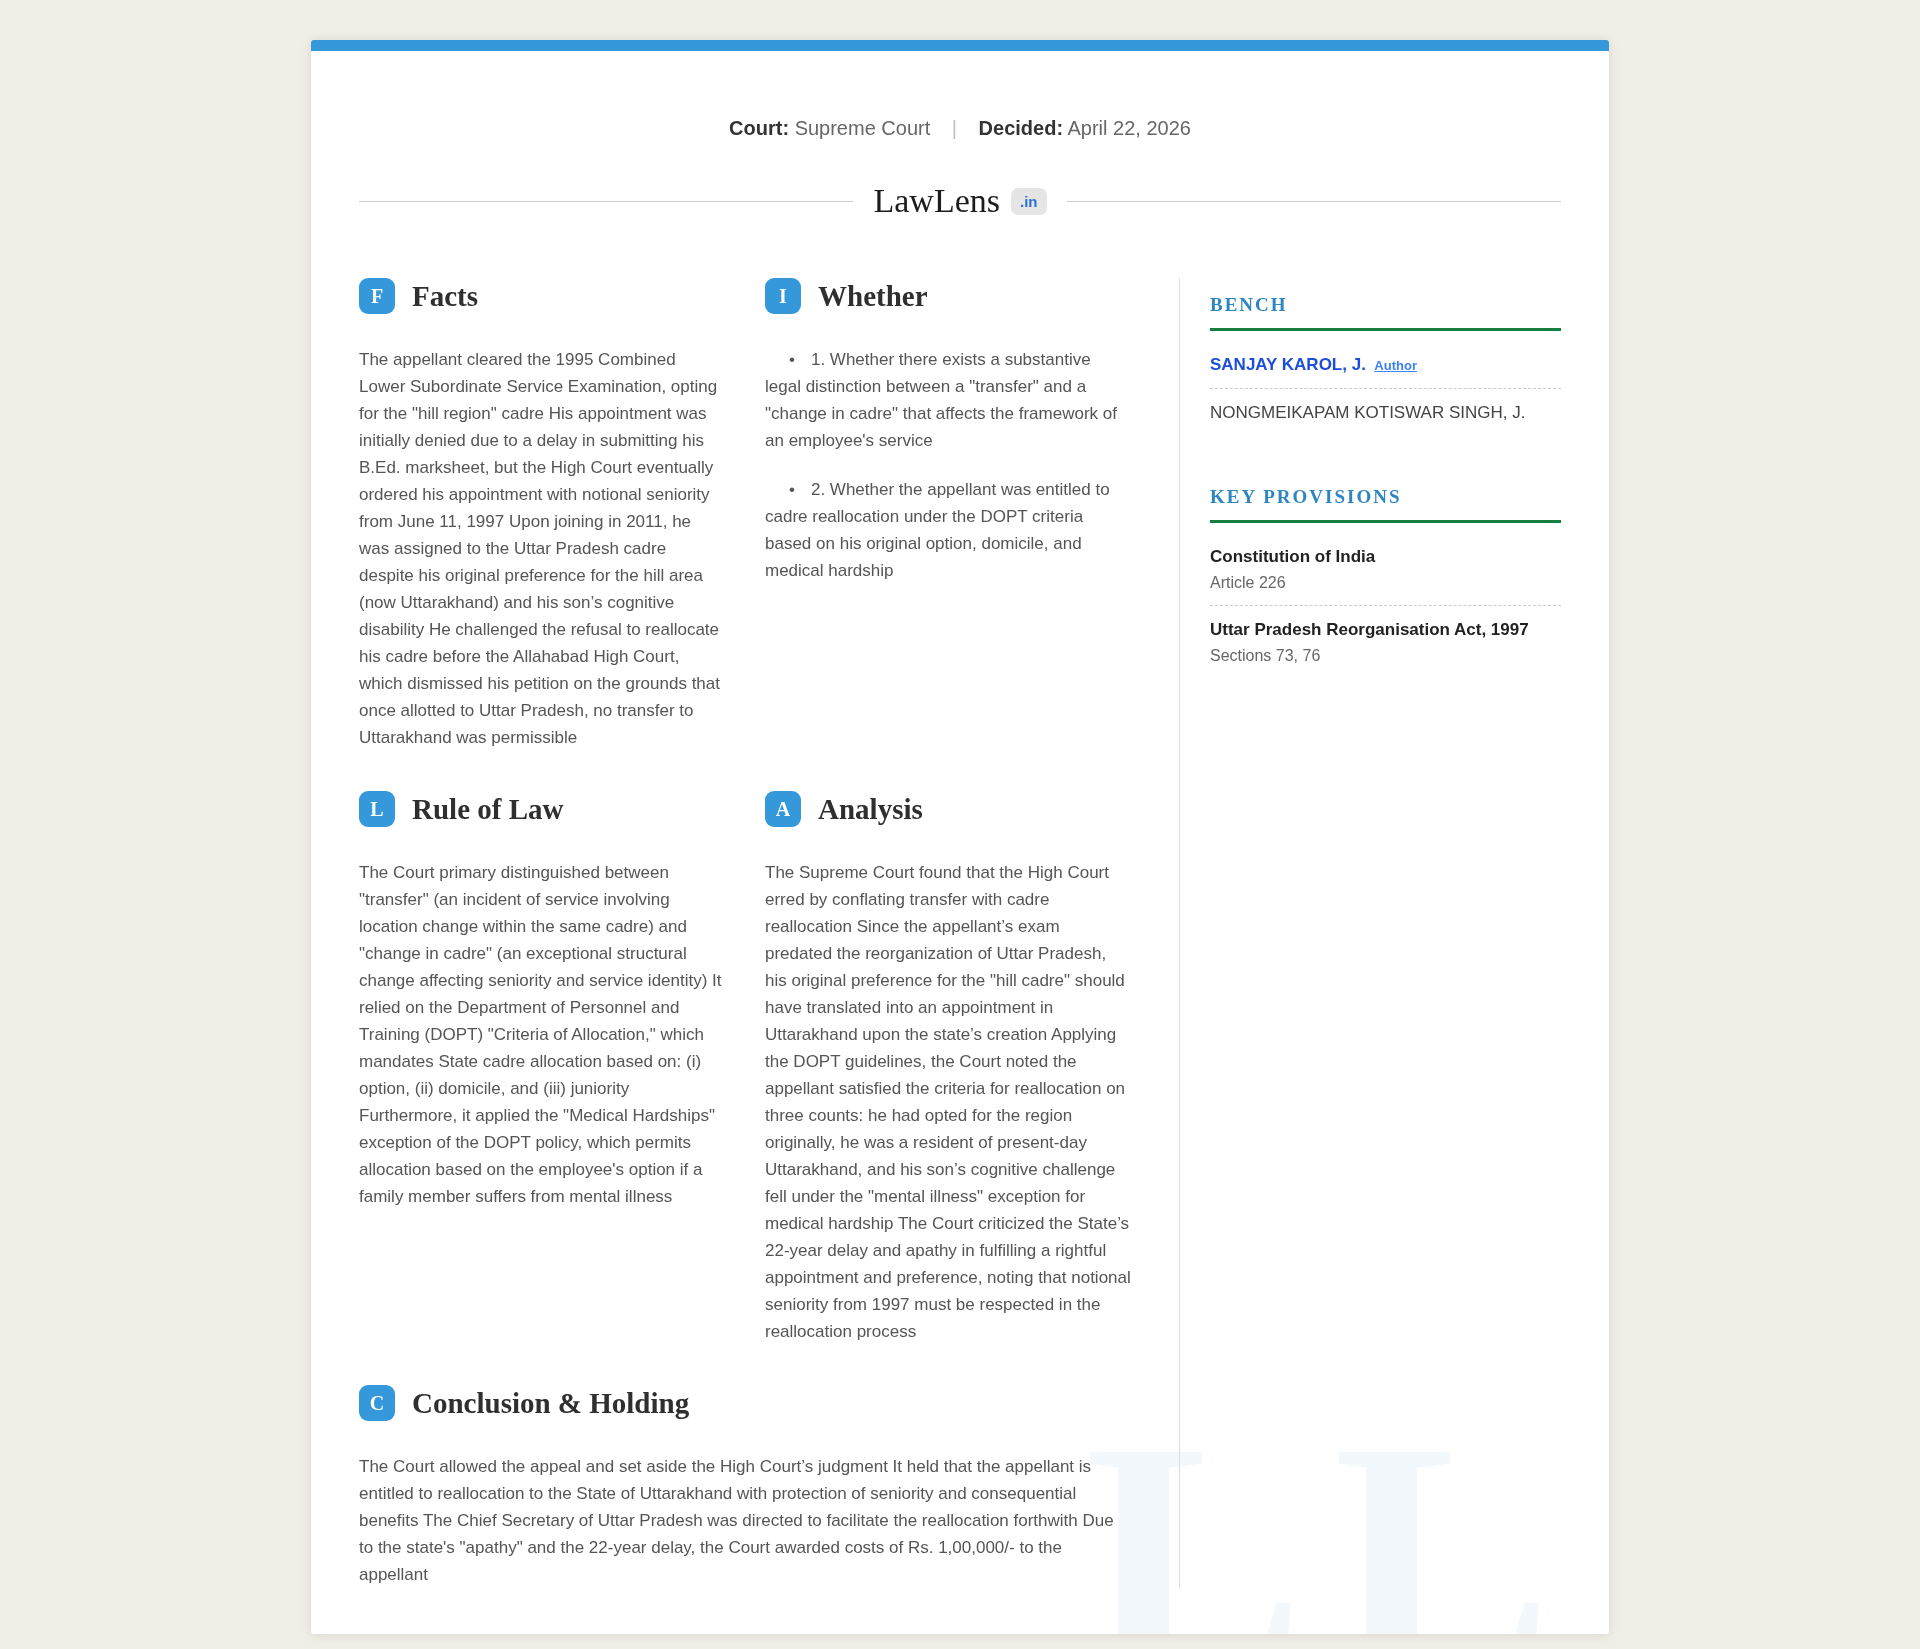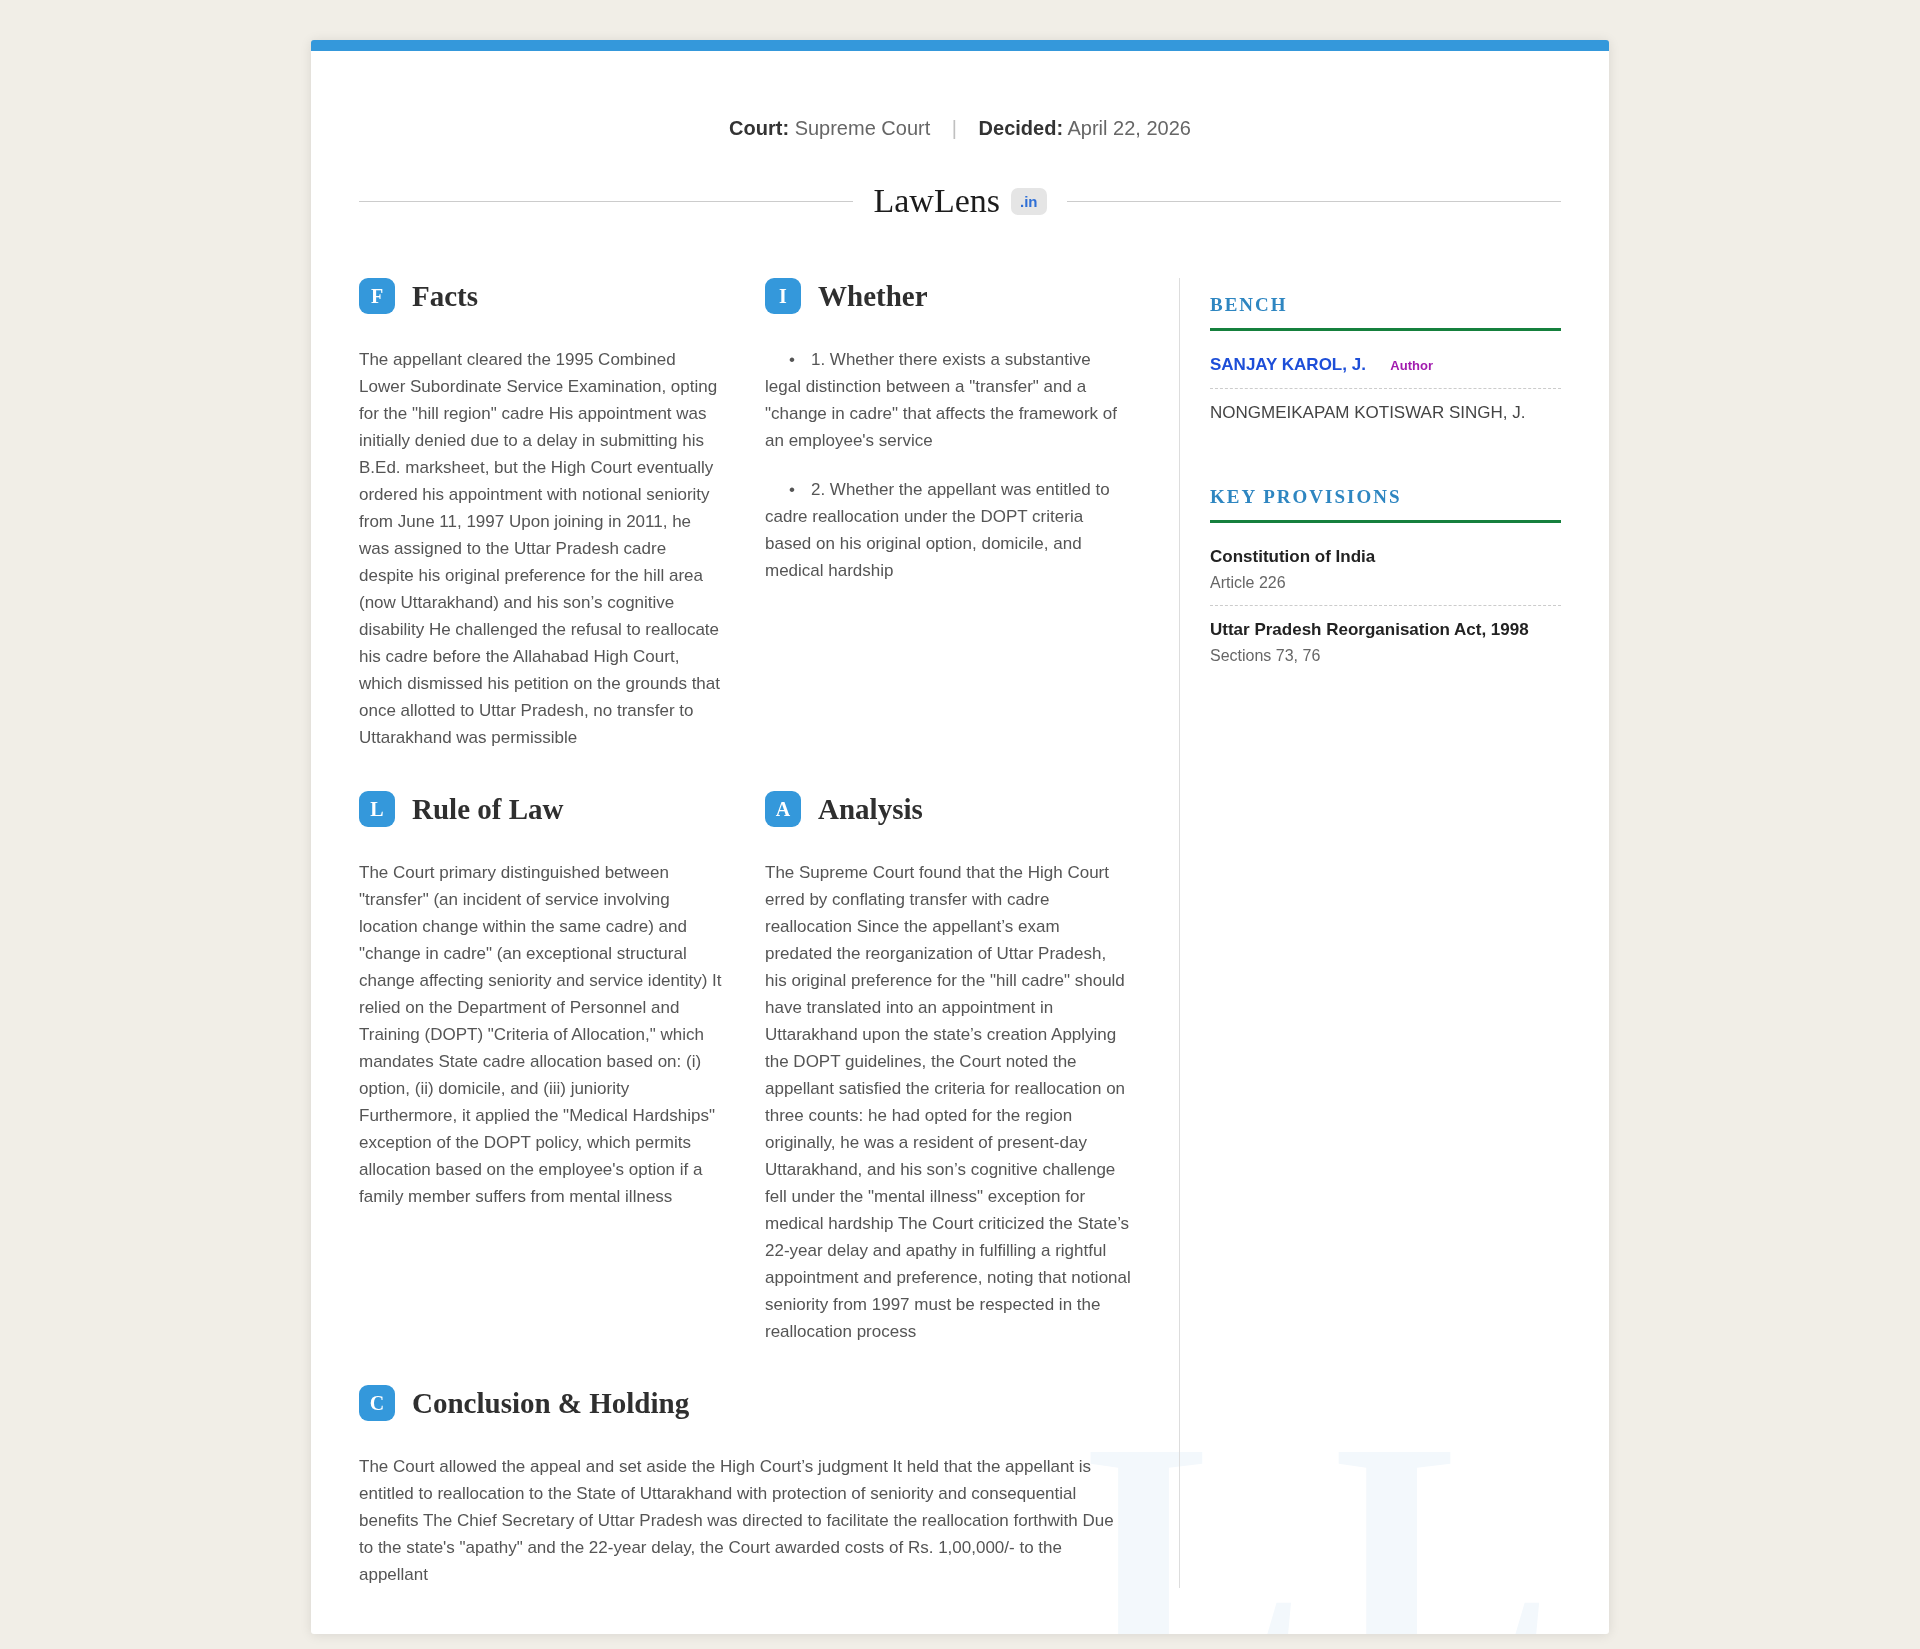--- a/index.html
+++ b/index.html
@@ -155,24 +155,25 @@
     letter-spacing: 2px;
     color: #2e86c1;
     padding-bottom: 12px;
     border-bottom: 3px solid #15803d;
   }
   .sidebar-row { padding: 14px 0 13px; }
   .sidebar-row + .sidebar-row { border-top: 1px dashed #cccccc; }
   .judge-name { font-size: 17px; color: #444444; }
   .judge-name.author-judge { font-weight: 700; color: #1d4ed8; }
   .author-tag {
-    margin-left: 20px;
-    color: #a21caf;
+    margin-left: 4px;
+    color: #3b82f6;
     font-size: 13px;
     font-weight: 700;
+    text-decoration: underline;
   }
   .author-tag:empty { display: none; }
   .provision-statute { font-size: 17px; font-weight: 700; color: #222222; }
   .provision-sections { margin-top: 7px; font-size: 16px; color: #666666; }
 </style>
 </head>
 <body>
 
 <div class="card">
   <div class="watermark">LL</div>
@@ -259,21 +260,21 @@
           </div>
         </div>
 
         <div class="sidebar-block">
           <h3 class="sidebar-heading">KEY PROVISIONS</h3>
           <div class="sidebar-row">
             <div class="provision-statute">Constitution of India</div>
             <div class="provision-sections">Article 226</div>
           </div>
           <div class="sidebar-row">
-            <div class="provision-statute">Uttar Pradesh Reorganisation Act, 1998</div>
+            <div class="provision-statute">Uttar Pradesh Reorganisation Act, 1997</div>
             <div class="provision-sections">Sections 73, 76</div>
           </div>
         </div>
 
       </aside>
     </div>
 
   </div>
 </div>
 

